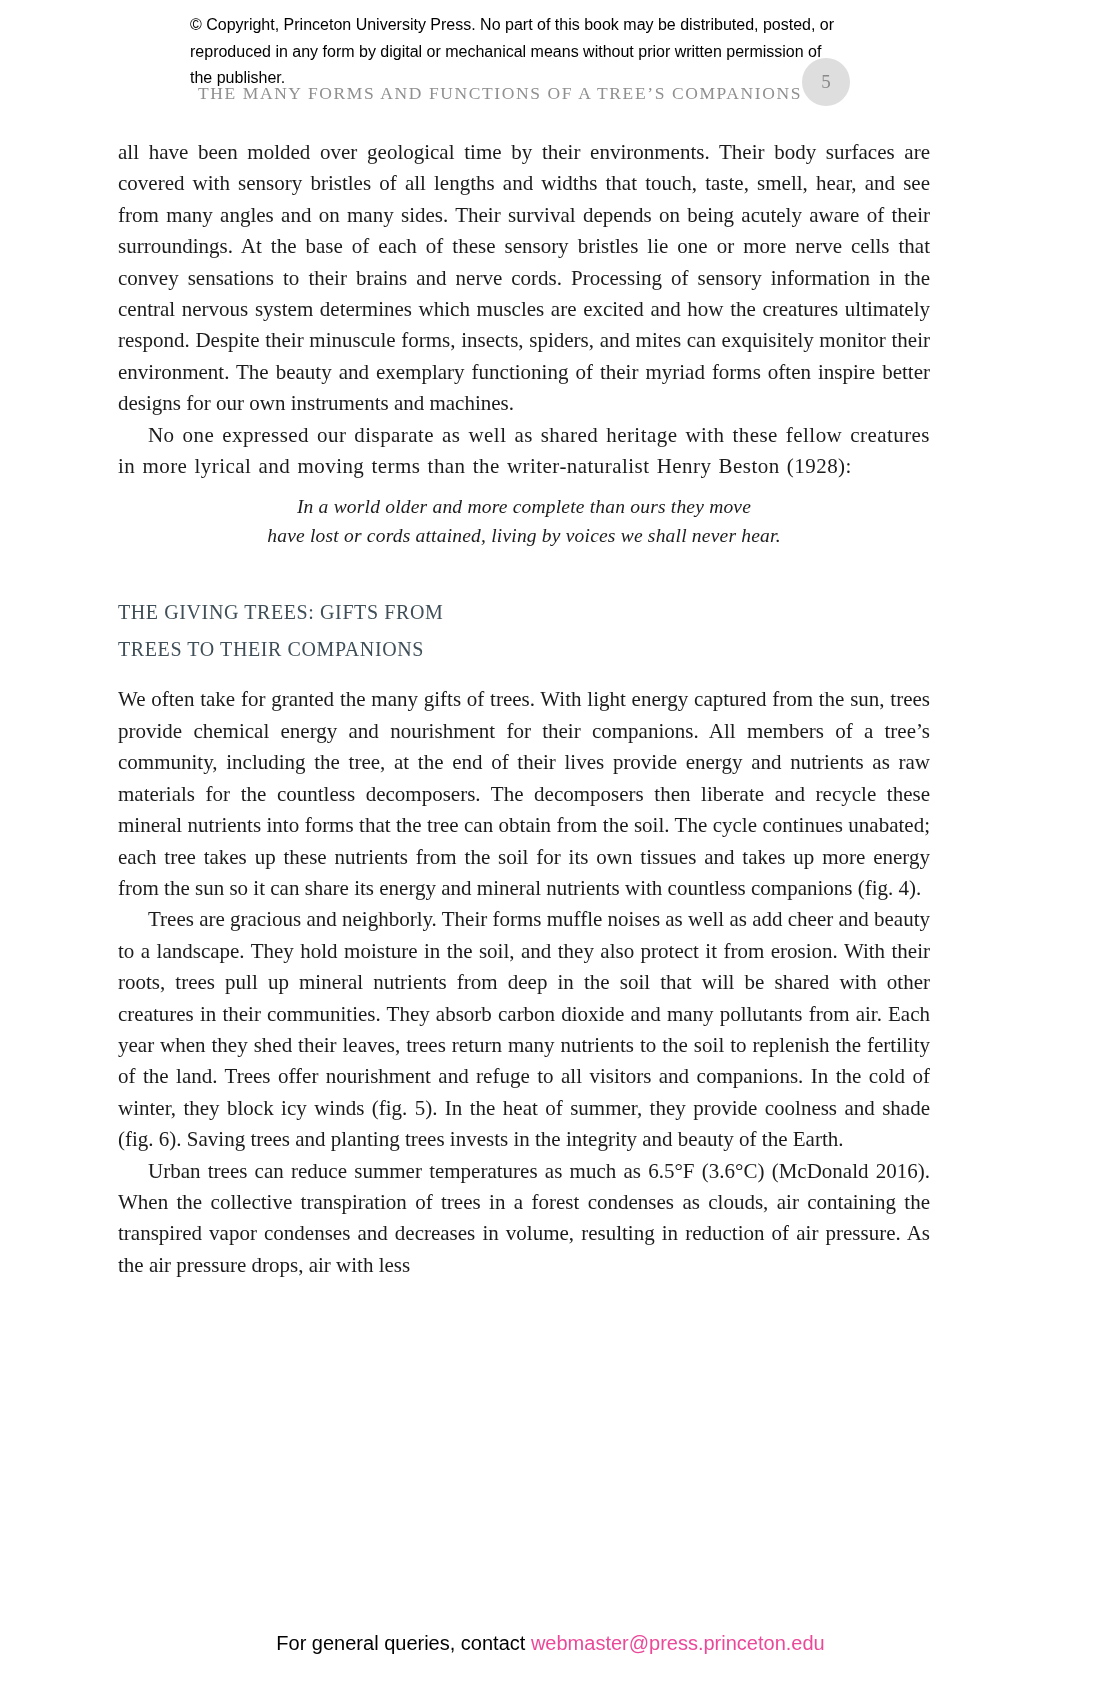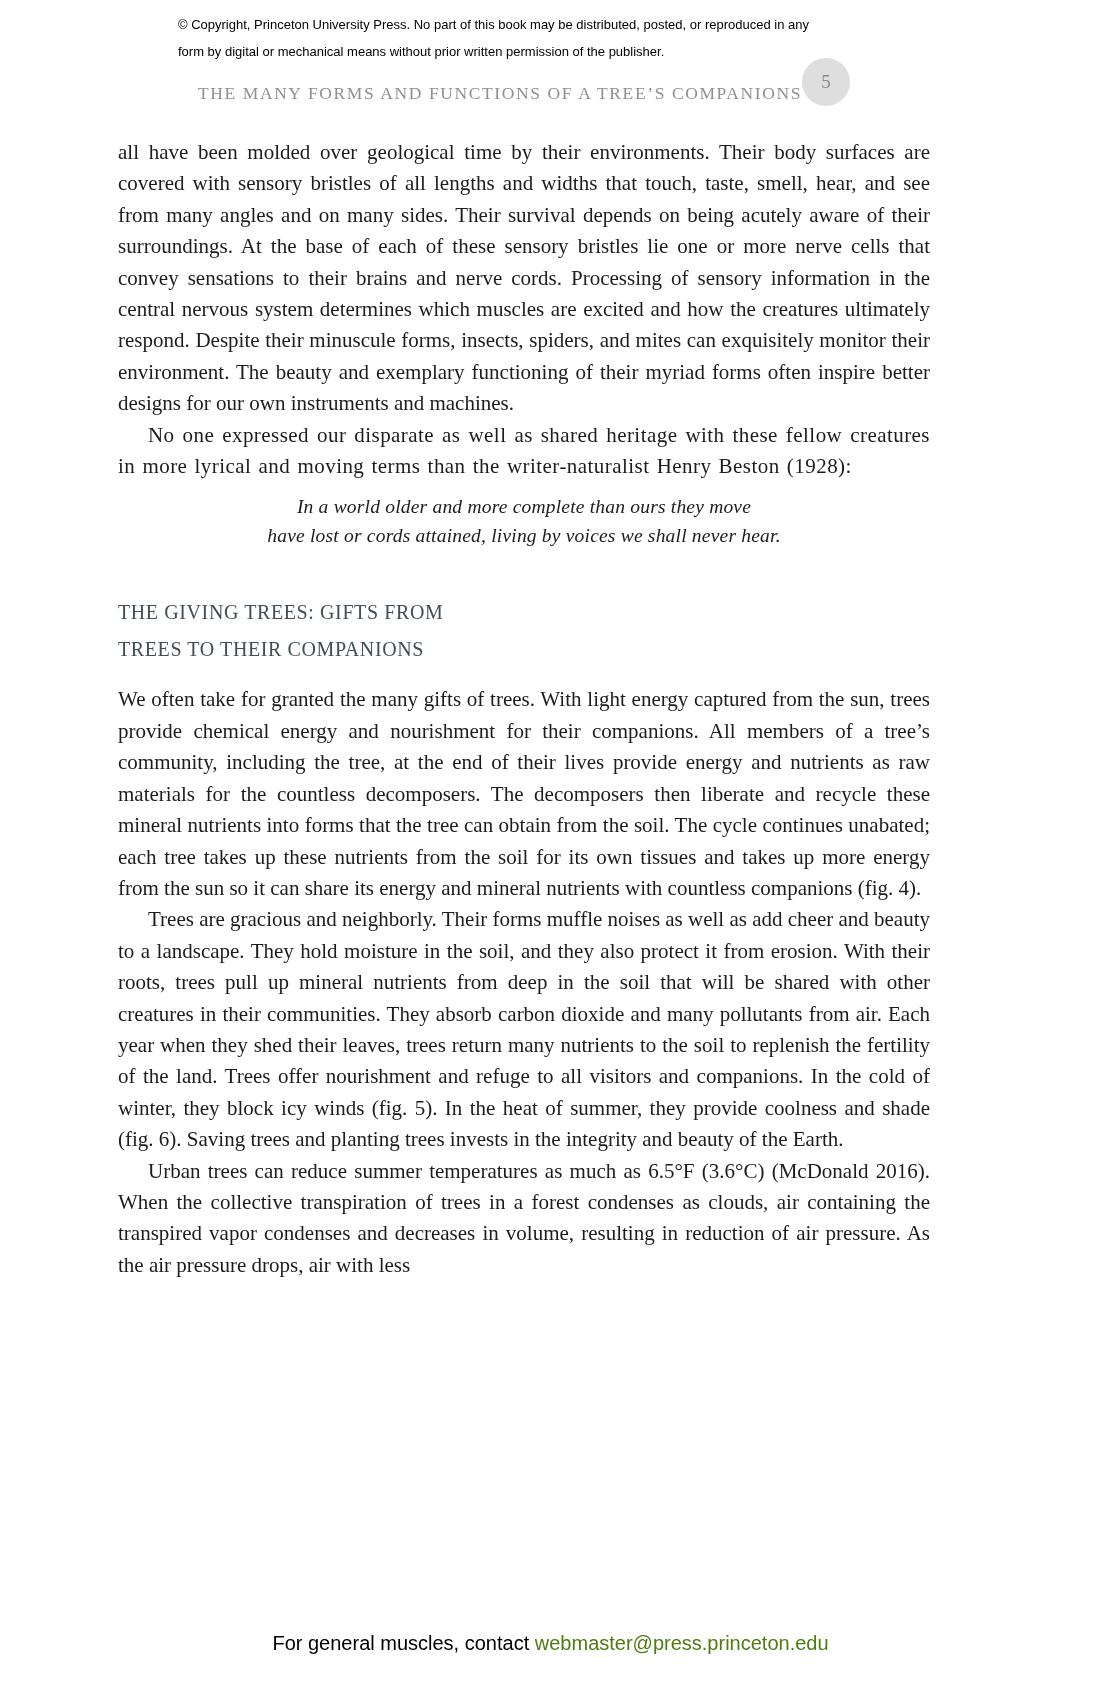--- a/index.html
+++ b/index.html
@@ -13,24 +13,24 @@
     height: 1701px;
     background: #ffffff;
     overflow: hidden;
     font-family: "Liberation Serif", serif;
   }
 
   
   .copyright {
     position: absolute;
     top: 12px;
-    left: 178px;
+    left: 190px;
     width: 655px;
     font-family: "Liberation Sans", sans-serif;
-    font-size: 13px;
+    font-size: 16px;
     line-height: 26.5px;
     color: #000000;
     z-index: 2;
   }
 
   
   .header-row {
     position: absolute;
     top: 58px;
     left: 118px;
@@ -101,21 +101,21 @@
     position: absolute;
     top: 1632px;
     left: 0;
     width: 1101px;
     text-align: center;
     font-family: "Liberation Sans", sans-serif;
     font-size: 20px;
     color: #000000;
   }
   .footer .email {
-    color: #4d7c0f;
+    color: #ec4899;
     text-decoration: none;
   }
 </style>
 </head>
 <body>
 
 <div class="page">
 
   <div class="copyright">© Copyright, Princeton University Press. No part of this book may be distributed, posted, or reproduced in any form by digital or mechanical means without prior written permission of the publisher.</div>
 
@@ -144,16 +144,16 @@
 
     <p class="para">We often take for granted the many gifts of trees. With light energy captured from the sun, trees provide chemical energy and nourishment for their companions. All members of a tree’s community, including the tree, at the end of their lives provide energy and nutrients as raw materials for the countless decomposers. The decomposers then liberate and recycle these mineral nutrients into forms that the tree can obtain from the soil. The cycle continues unabated; each tree takes up these nutrients from the soil for its own tissues and takes up more energy from the sun so it can share its energy and mineral nutrients with countless companions (fig. 4).</p>
 
     <p class="para indent">Trees are gracious and neighborly. Their forms muffle noises as well as add cheer and beauty to a landscape. They hold moisture in the soil, and they also protect it from erosion. With their roots, trees pull up mineral nutrients from deep in the soil that will be shared with other creatures in their communities. They absorb carbon dioxide and many pollutants from air. Each year when they shed their leaves, trees return many nutrients to the soil to replenish the fertility of the land. Trees offer nourishment and refuge to all visitors and companions. In the cold of winter, they block icy winds (fig. 5). In the heat of summer, they provide coolness and shade (fig. 6). Saving trees and planting trees invests in the integrity and beauty of the Earth.</p>
 
     <p class="para indent">Urban trees can reduce summer temperatures as much as 6.5°F (3.6°C) (McDonald 2016). When the collective transpiration of trees in a forest condenses as clouds, air containing the transpired vapor condenses and decreases in volume, resulting in reduction of air pressure. As the air pressure drops, air with less</p>
 
   </div>
 
   <div class="footer">
-    <span>For general muscles, contact </span><a class="email" href="#">webmaster@press.princeton.edu</a>
+    <span>For general queries, contact </span><a class="email" href="#">webmaster@press.princeton.edu</a>
   </div>
 
 </div>
 
 </body></html>

